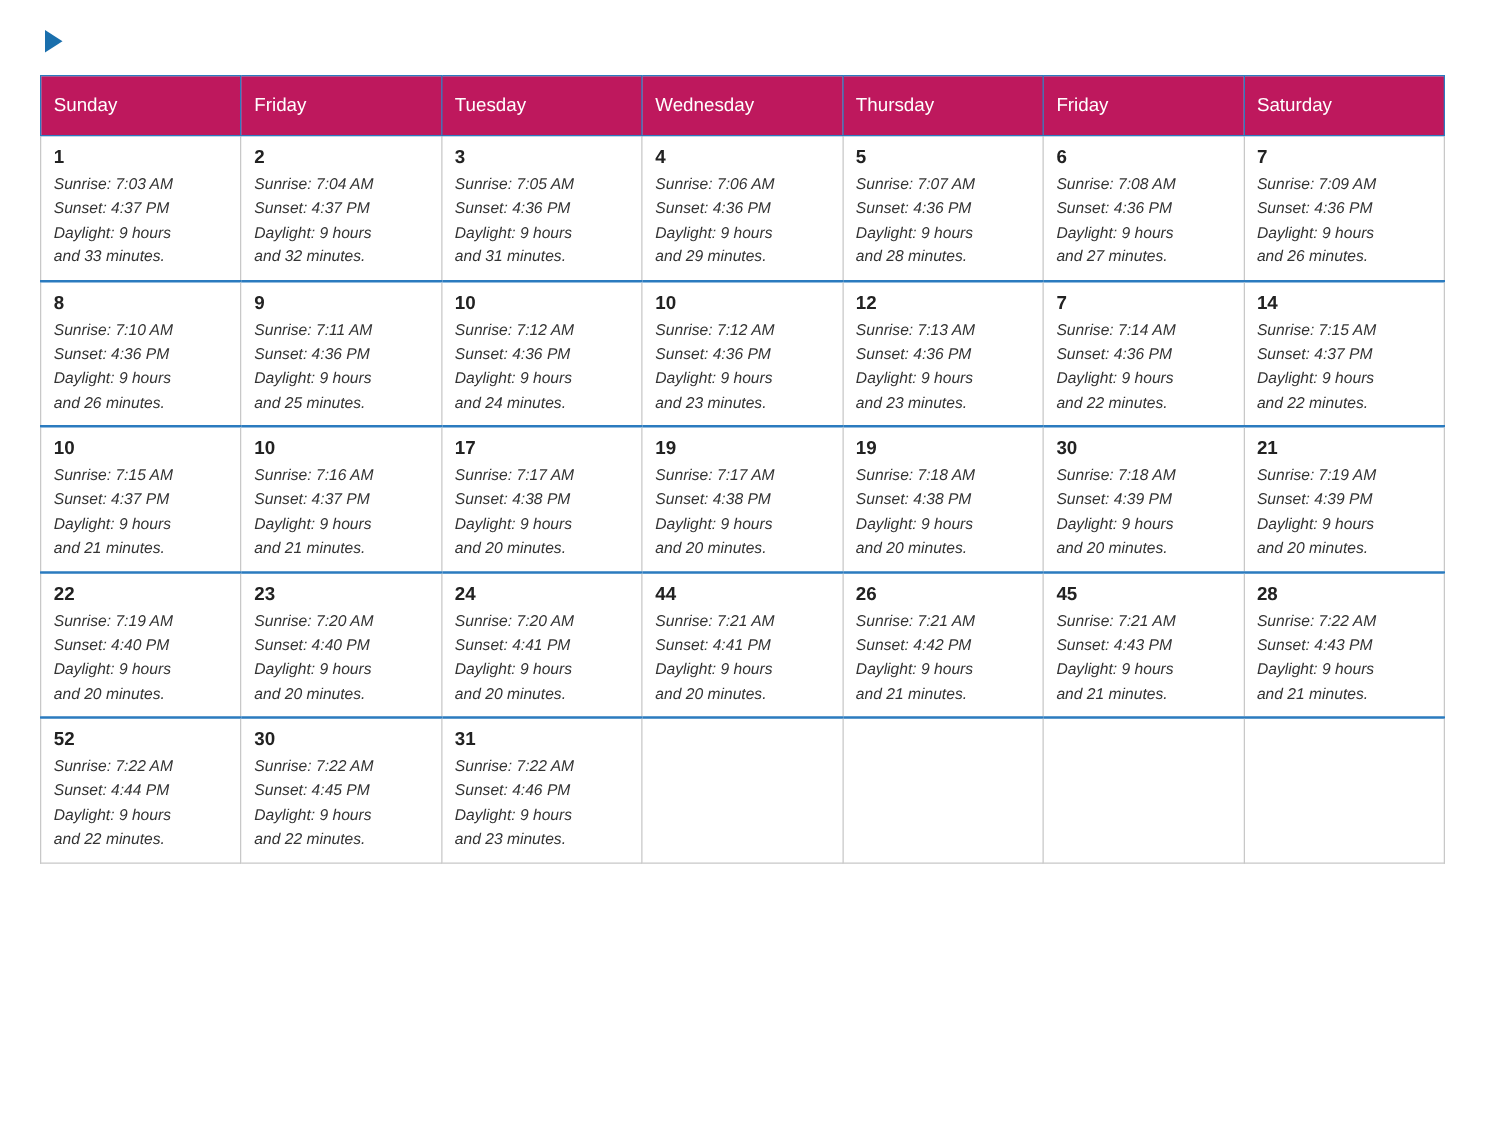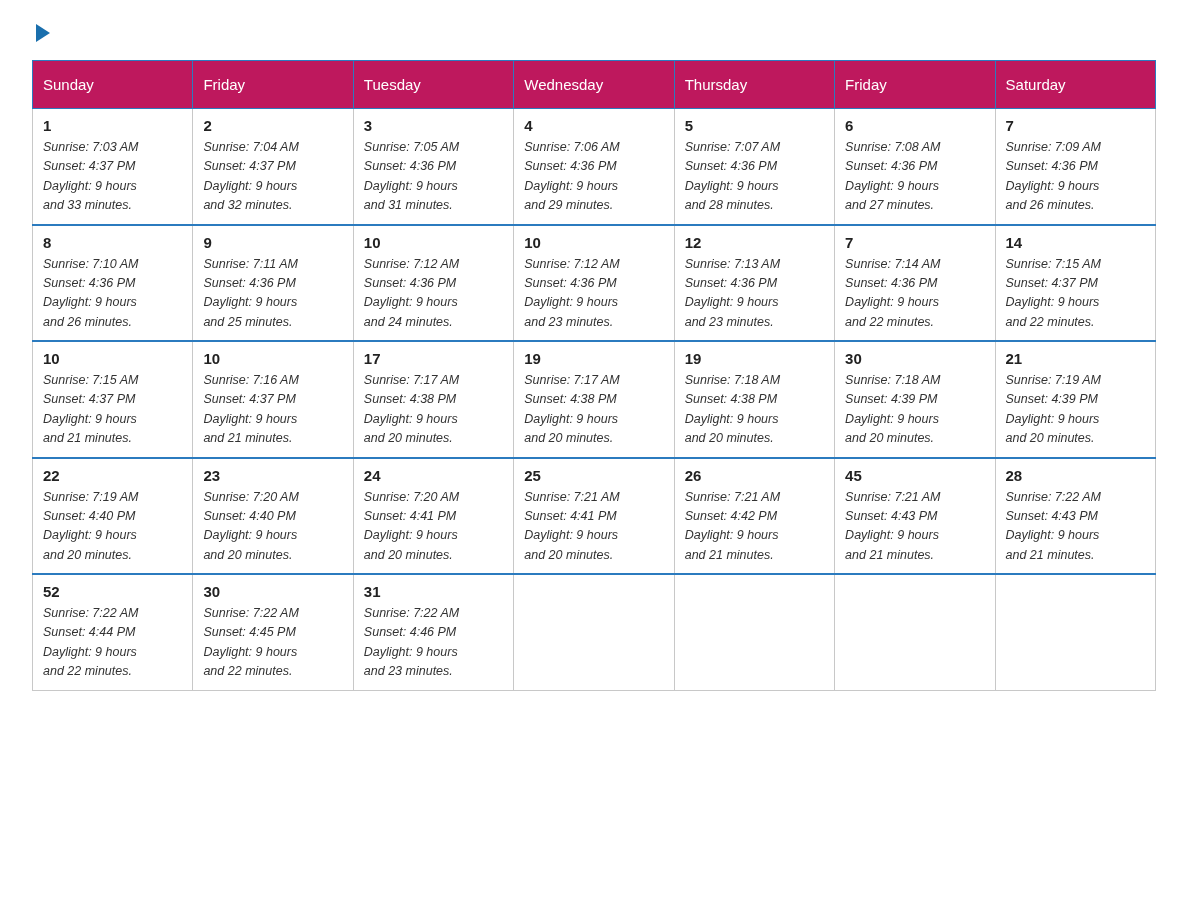--- a/index.html
+++ b/index.html
@@ -231,21 +231,21 @@
         </td>
         <td>
           <div class="day-number">23</div>
           <div class="day-info">Sunrise: 7:20 AM<br>Sunset: 4:40 PM<br>Daylight: 9 hours<br>and 20 minutes.</div>
         </td>
         <td>
           <div class="day-number">24</div>
           <div class="day-info">Sunrise: 7:20 AM<br>Sunset: 4:41 PM<br>Daylight: 9 hours<br>and 20 minutes.</div>
         </td>
         <td>
-          <div class="day-number">25</div>
+          <div class="day-number">44</div>
           <div class="day-info">Sunrise: 7:21 AM<br>Sunset: 4:41 PM<br>Daylight: 9 hours<br>and 20 minutes.</div>
         </td>
         <td>
           <div class="day-number">26</div>
           <div class="day-info">Sunrise: 7:21 AM<br>Sunset: 4:42 PM<br>Daylight: 9 hours<br>and 21 minutes.</div>
         </td>
         <td>
           <div class="day-number">45</div>
           <div class="day-info">Sunrise: 7:21 AM<br>Sunset: 4:43 PM<br>Daylight: 9 hours<br>and 21 minutes.</div>
         </td>

